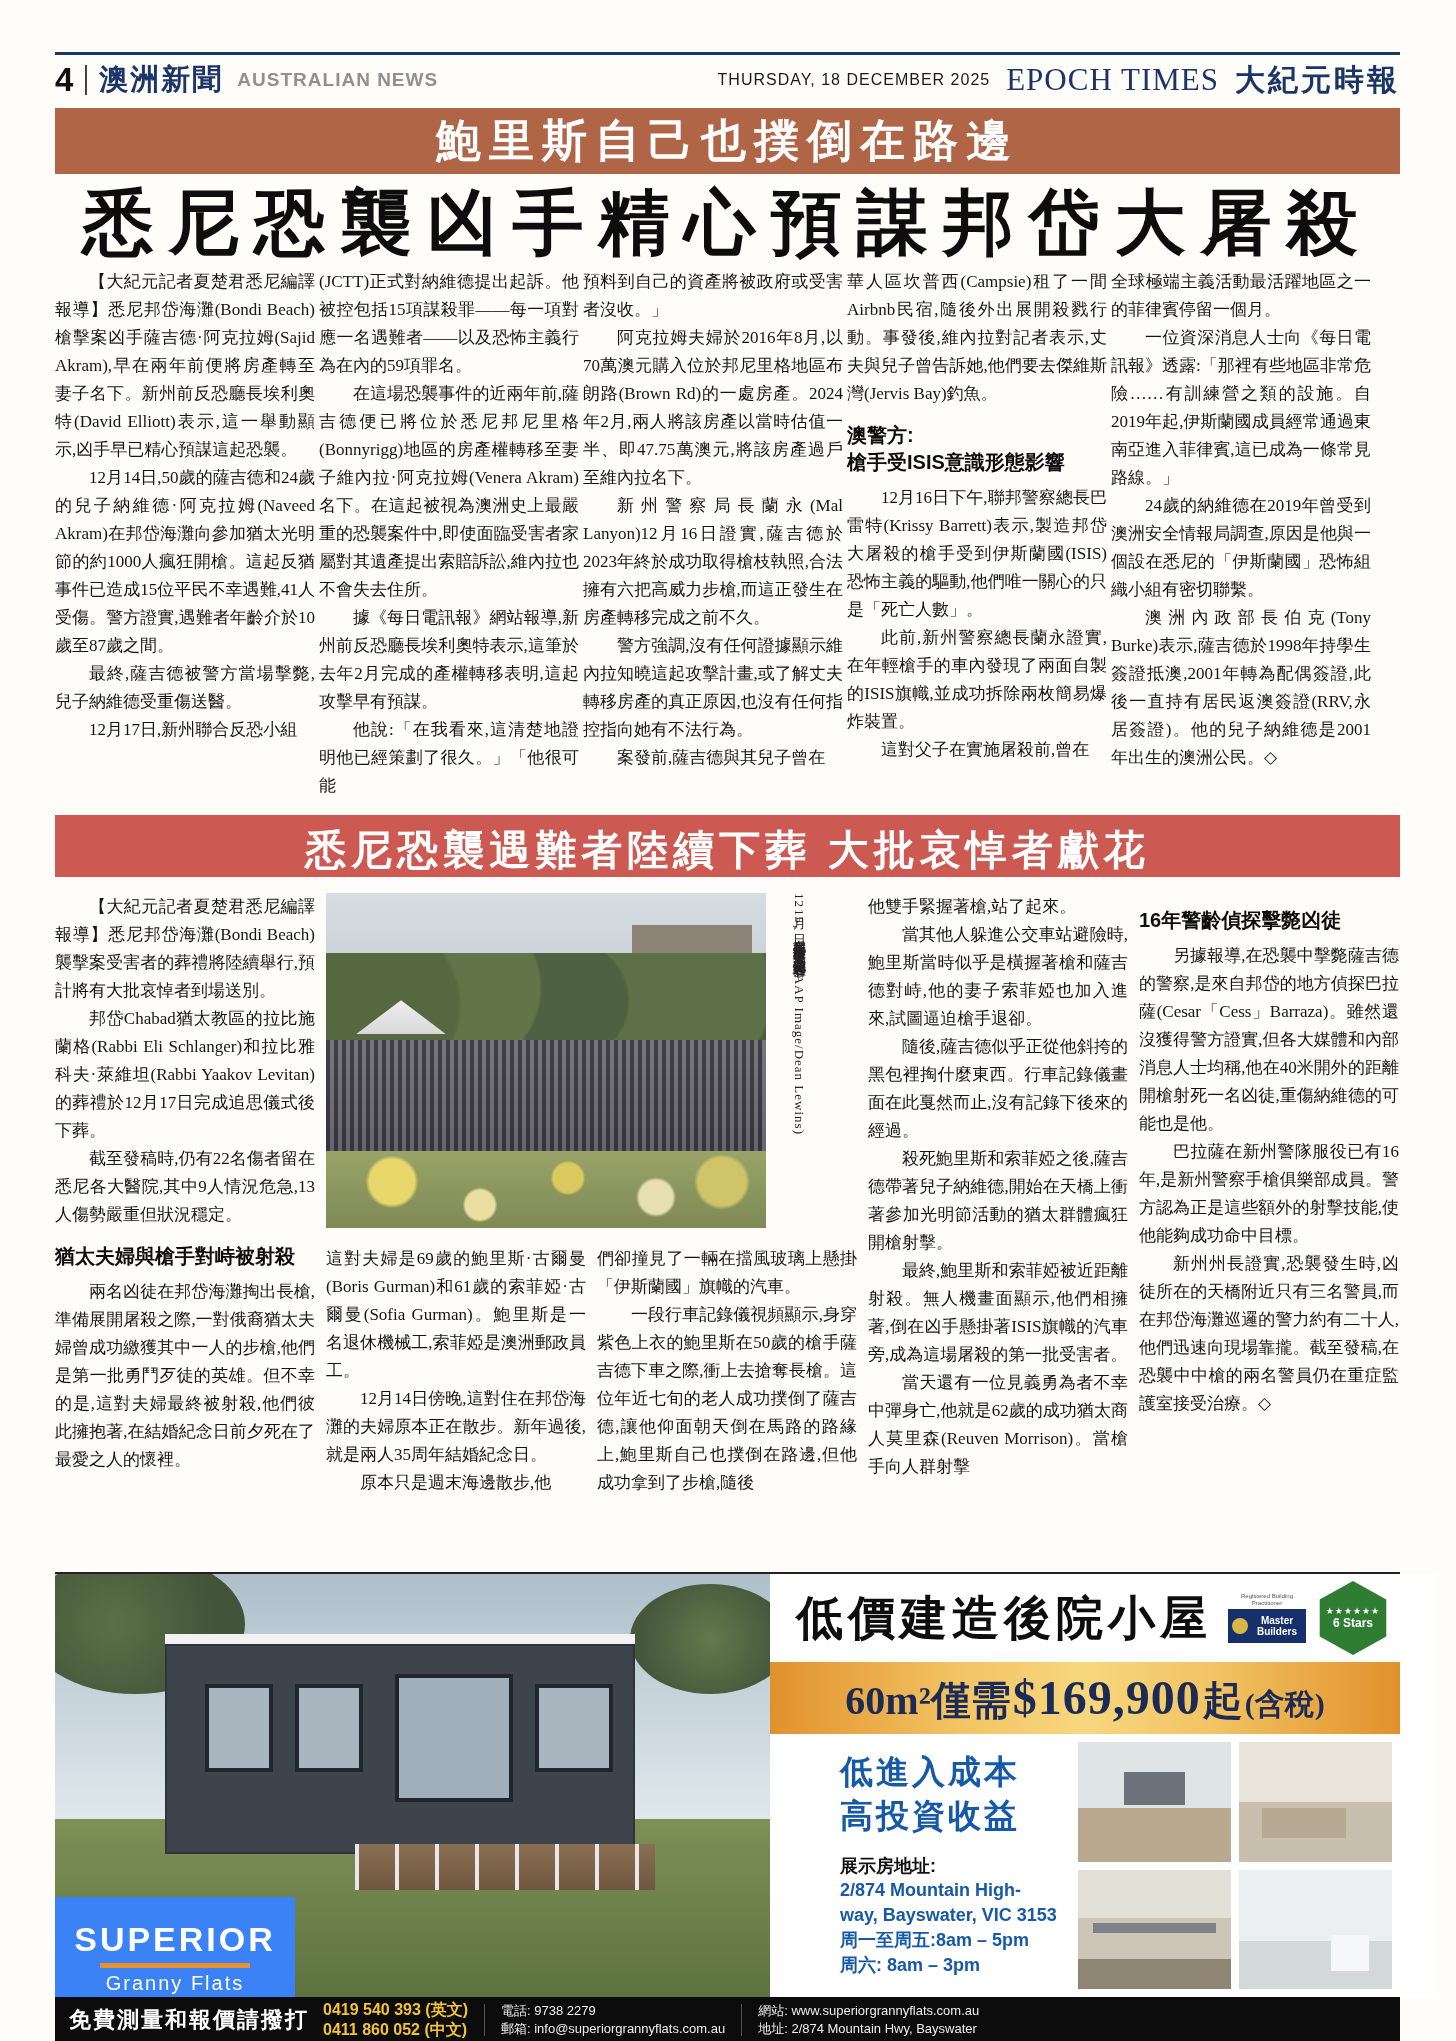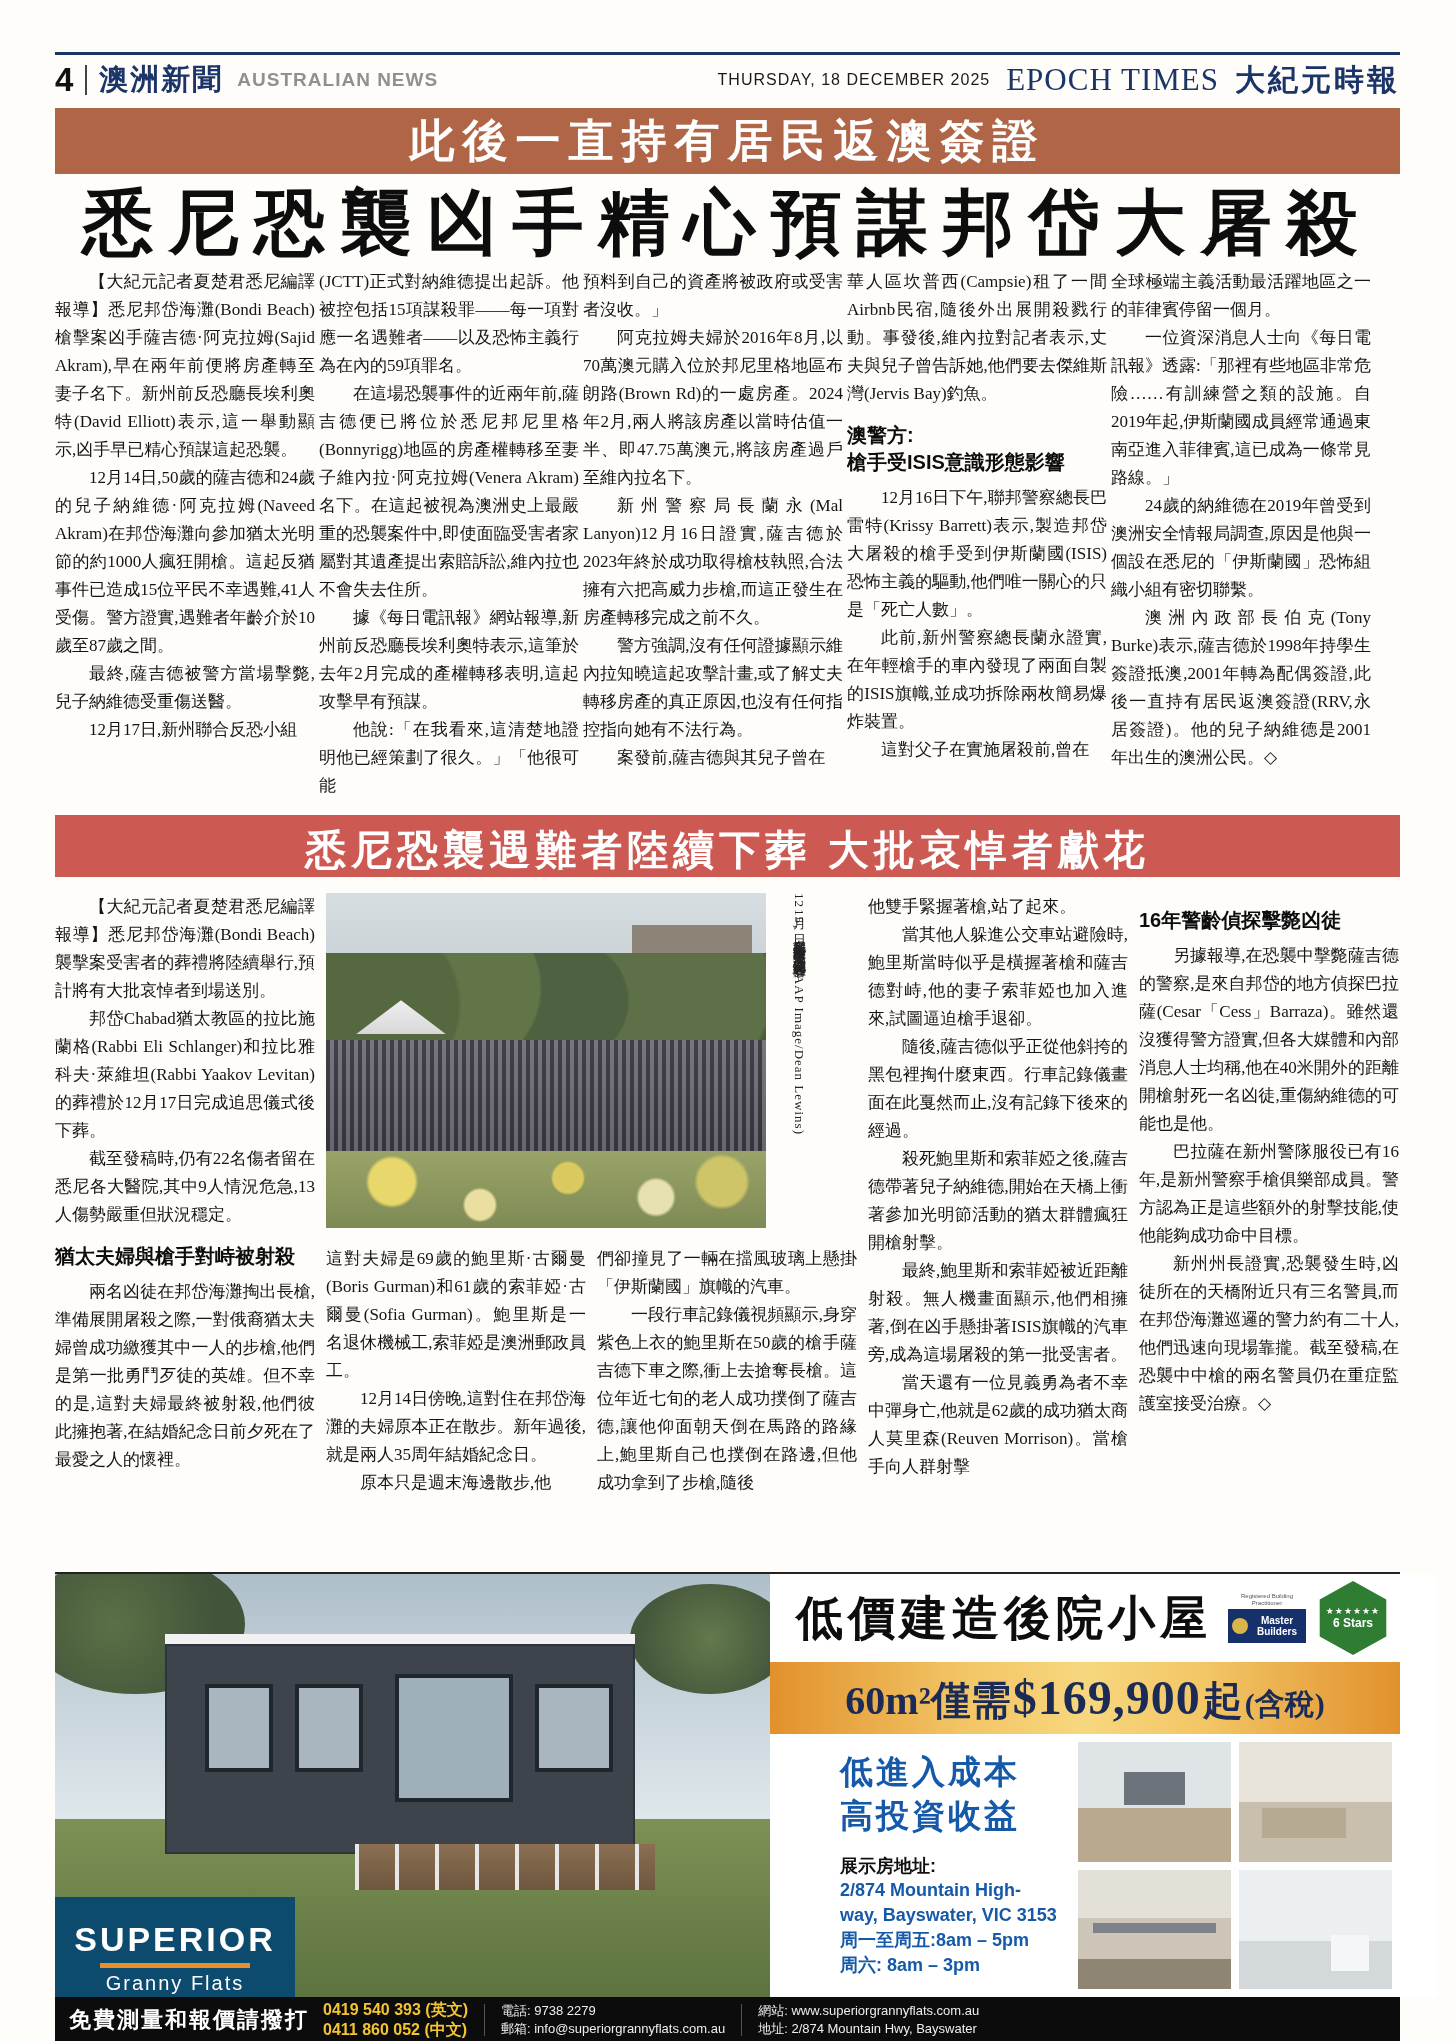--- a/index.html
+++ b/index.html
@@ -69,21 +69,21 @@
      background:linear-gradient(180deg,#aebfca 0%,#dfe8ec 58%,#7d9055 58%,#5d7340 100%);}
   #adphoto .house{position:absolute;left:110px;top:60px;width:470px;height:210px;background:#3d444c;
      border-top:10px solid #f2f2f2;box-shadow:0 0 0 2px #2e343b inset;}
   #adphoto .win{position:absolute;background:#aab6bf;border:4px solid #20262d;}
   #adphoto .deck{position:absolute;left:300px;top:270px;width:300px;height:46px;
      background:repeating-linear-gradient(90deg,#e8e8e8 0 4px,transparent 4px 40px),linear-gradient(#8a6f52,#6e573f);}
   #adphoto .treeL{position:absolute;left:-30px;top:-20px;width:220px;height:140px;border-radius:50%;
      background:radial-gradient(circle at 40% 50%,#5b7046,#42543a 70%);}
   #adphoto .treeR{position:absolute;right:-20px;top:10px;width:160px;height:110px;border-radius:50%;
      background:radial-gradient(circle at 50% 50%,#64794c,#46583c 70%);}
-  #adlogo{position:absolute;left:0;top:323px;width:240px;height:120px;background:#0c4a6e;
+  #adlogo{position:absolute;left:0;top:323px;width:240px;height:120px;background:#3b82f6;
      display:flex;flex-direction:column;align-items:center;justify-content:center;font-family:"Liberation Sans",sans-serif;}
   #adlogo .l1{color:#fff;font-size:34px;font-weight:bold;letter-spacing:3px;}
   #adlogo .bar{width:150px;height:5px;background:#e8902c;margin:4px 0;}
   #adlogo .l2{color:#fff;font-size:20px;letter-spacing:2px;}
 
   #adright{position:absolute;left:715px;top:0;width:630px;height:423px;background:#fff;padding-left:37px;}
   #adtitle{position:absolute;left:0;top:0;width:630px;height:88px;display:flex;align-items:center;}
   #adtitle .t{font-family:"Liberation Sans",sans-serif;font-size:47px;font-weight:bold;color:#0d0d0d;
      letter-spacing:5px;margin-left:26px;white-space:nowrap;}
   .badges{margin-left:auto;margin-right:10px;display:flex;gap:10px;align-items:center;}
@@ -140,21 +140,21 @@
     <span class="sec-zh">澳洲新聞</span>
     <span class="sec-en">AUSTRALIAN NEWS</span>
     <span class="right">
       <span class="date">THURSDAY, 18 DECEMBER 2025</span>
       <span class="mast-en">EPOCH TIMES</span>
       <span class="mast-zh">大紀元時報</span>
     </span>
   </div>
 
   <div id="kicker" class="abs">
-    <span>此後一直持有居民返澳簽證</span>
+    <span>鮑里斯自己也撲倒在路邊</span>
   </div>
   <div id="headline" class="abs">
     <span>悉尼恐襲凶手精心預謀邦岱大屠殺</span>
   </div>
 
   <div id="art1" class="abs cols5">
     <div class="col">
       <p class="para">【大紀元記者夏楚君悉尼編譯報導】悉尼邦岱海灘(Bondi Beach)槍擊案凶手薩吉德·阿克拉姆(Sajid Akram),早在兩年前便將房產轉至妻子名下。新州前反恐廳長埃利奧特(David Elliott)表示,這一舉動顯示,凶手早已精心預謀這起恐襲。</p>
       <p class="para">12月14日,50歲的薩吉德和24歲的兒子納維德·阿克拉姆(Naveed Akram)在邦岱海灘向參加猶太光明節的約1000人瘋狂開槍。這起反猶事件已造成15位平民不幸遇難,41人受傷。警方證實,遇難者年齡介於10歲至87歲之間。</p>
       <p class="para">最終,薩吉德被警方當場擊斃,兒子納維德受重傷送醫。</p>

